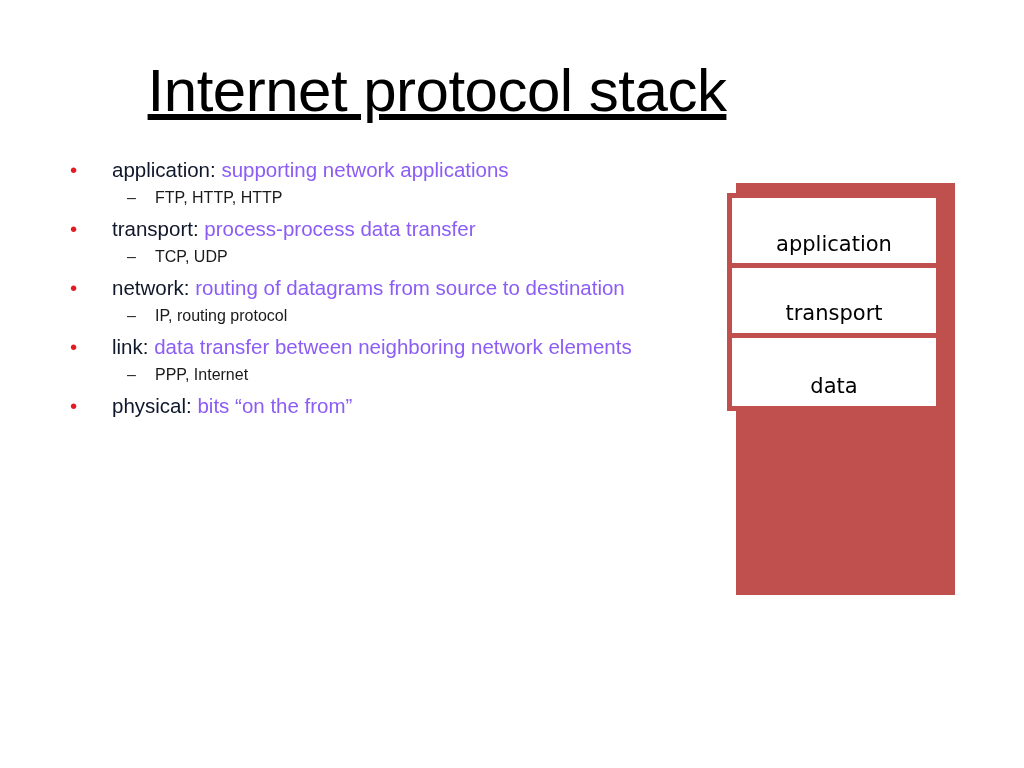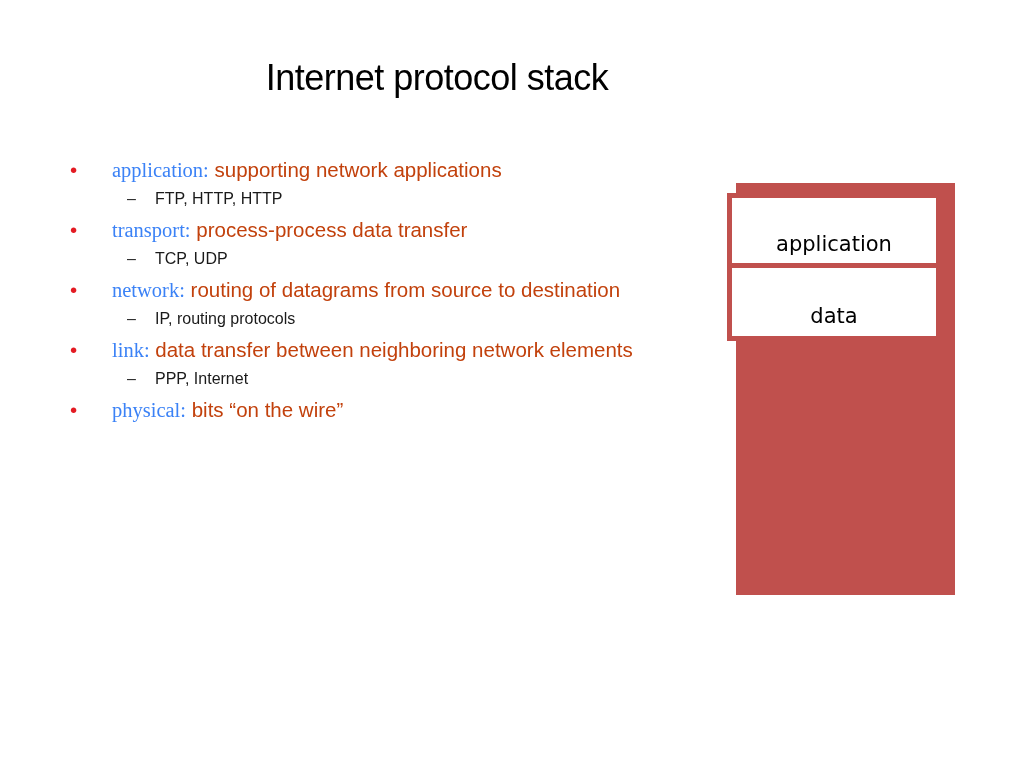--- a/index.html
+++ b/index.html
@@ -18,25 +18,26 @@
   }
 
   
   .slide-title {
     position: absolute;
     left: 0;
     top: 58px;
     width: 874px;
     text-align: center;
     font-family: "Liberation Sans", sans-serif;
-    font-size: 36px;
+    font-size: 60px;
     font-weight: 400;
     letter-spacing: -0.5px;
     color: #000000;
     line-height: 1.1;
+    text-decoration: underline;
   }
 
   
   .body-list {
     position: absolute;
     left: 58px;
     top: 155px;
     width: 610px;
   }
 
@@ -53,25 +54,24 @@
     position: absolute;
     left: 12px;
     top: 0;
     width: 14px;
     text-align: left;
     color: #E31B23;
     font-size: 20.5px;
     line-height: 29px;
   }
   .bullet-row .lead {
-    color: #3b82f6;
-    font-family: Liberation Serif, serif;
+    color: #0f172a;
   }
   .bullet-row .rest {
-    color: #c2410c;
+    color: #8b5cf6;
     text-align: center;
   }
 
   .sub-row {
     position: relative;
     display: block;
     margin: 0;
     padding: 0 0 0 97px;
     font-size: 16px;
     line-height: 27px;
@@ -166,44 +166,47 @@
     <span>TCP, UDP</span>
   </div>
   <div class="gap-xs"></div>
 
   <div class="bullet-row">
     <span class="marker">•</span>
     <span class="lead">network:</span><span class="rest"> routing of datagrams from source to destination</span>
   </div>
   <div class="sub-row">
     <span class="marker">–</span>
-    <span>IP, routing protocols</span>
+    <span>IP, routing protocol</span>
   </div>
   <div class="gap-xs"></div>
 
   <div class="bullet-row">
     <span class="marker">•</span>
     <span class="lead">link:</span><span class="rest"> data transfer between neighboring  network elements</span>
   </div>
   <div class="sub-row">
     <span class="marker">–</span>
     <span>PPP, Internet</span>
   </div>
   <div class="gap-xs"></div>
 
   <div class="bullet-row">
     <span class="marker">•</span>
-    <span class="lead">physical:</span><span class="rest"> bits “on the wire”</span>
+    <span class="lead">physical:</span><span class="rest"> bits “on the from”</span>
   </div>
 
 </div>
 
 <div class="stack-figure">
   <div class="stack-shadow"></div>
   <div class="stack-boxes">
     <div class="stack-box">
       <span class="box-label">application</span>
     </div>
     <div class="stack-box">
+      <span class="box-label">transport</span>
+    </div>
+    <div class="stack-box">
       <span class="box-label">data</span>
     </div>
   </div>
 </div>
 
 </body></html>

